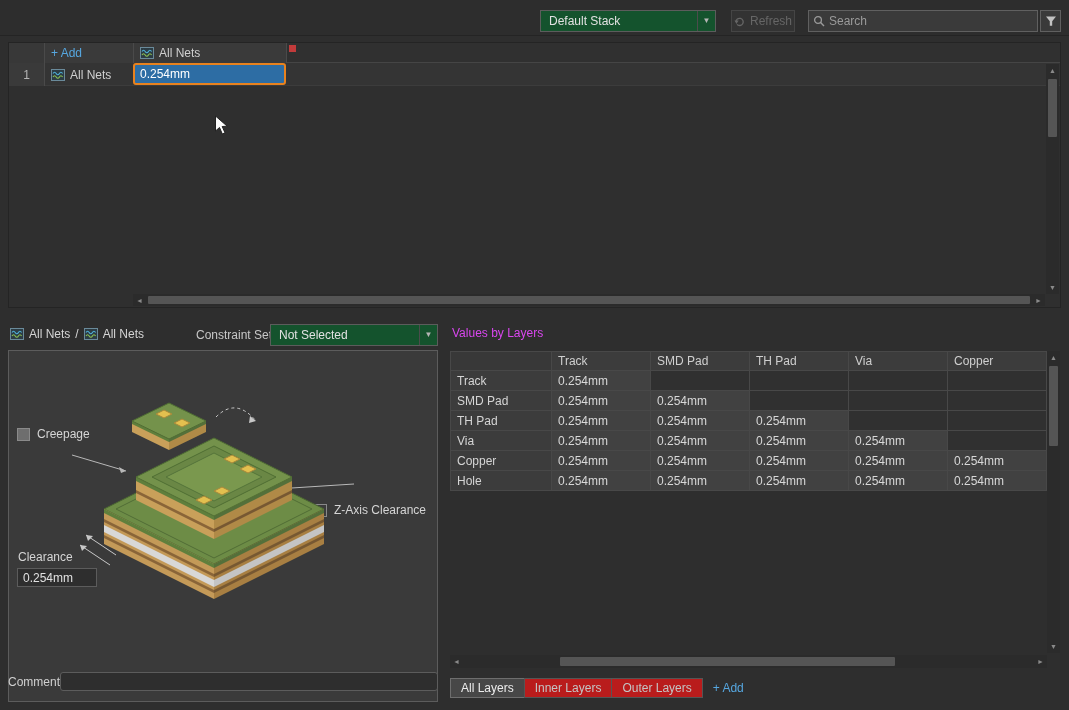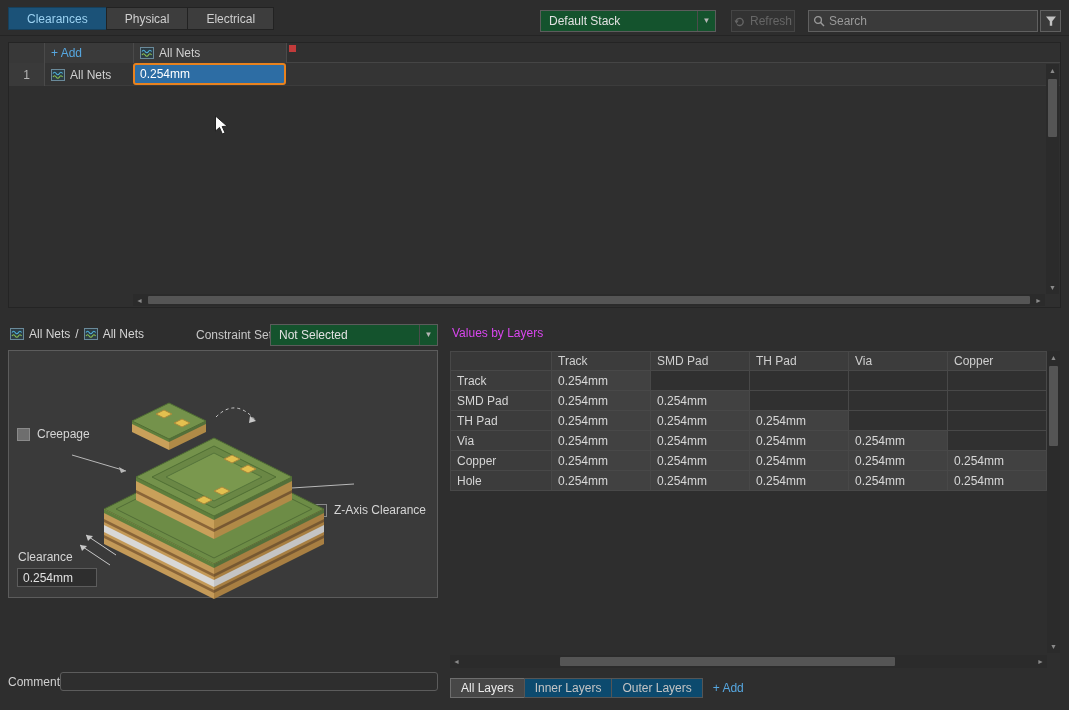--- a/index.html
+++ b/index.html
@@ -44,21 +44,21 @@
   .sb-thumb { position:absolute; background:#555; border-radius:1px; }
 
   .grid-vsb { right:1px; top:21px; width:13px; height:230px; }
   .grid-hsb { left:124px; bottom:1px; height:12px; right:15px; }
 
   
   .scope-row { position:absolute; left:10px; top:325px; height:18px; display:flex; align-items:center; gap:5px; color:#d5d5d5; }
   .cs-label { position:absolute; left:196px; top:328px; color:#c8c8c8; }
   .cs-dd { left:270px; top:324px; width:168px; }
 
-  .detail-box { position:absolute; left:8px; top:350px; width:430px; height:248px; background:#3a3a3a; border:1px solid #5c5c5c; }
+  .detail-box { position:absolute; left:8px; top:350px; width:430px; height:352px; background:#3a3a3a; border:1px solid #5c5c5c; }
   .chk-row { position:absolute; display:flex; align-items:center; gap:7px; color:#d5d5d5; }
   .chk { width:13px; height:13px; border:1px solid #8a8a8a; background:#3c3c3c; }
   .chk.gray { background:#6e6e6e; }
   .clr-label { position:absolute; left:9px; top:199px; color:#d5d5d5; }
   .clr-input { position:absolute; left:8px; top:217px; width:80px; height:19px; background:#2e2e2e; border:1px solid #5c5c5c; color:#e0e0e0; font:inherit; padding:0 5px; outline:none; }
   .pcb-wrap { position:absolute; left:55px; top:8px; width:300px; height:250px; }
 
   .comment-row { position:absolute; left:8px; top:672px; width:430px; display:flex; align-items:center; gap:0; }
   .comment-input { flex:1; height:19px; background:#2e2e2e; border:1px solid #5c5c5c; border-radius:3px; color:#e0e0e0; font:inherit; padding:0 6px; outline:none; }
 
@@ -69,38 +69,33 @@
   .mx-corner { background:#383838; }
   .mx-label { height:20px; background:#3c3c3c; color:#d5d5d5; padding:0 6px; display:flex; align-items:center; border-right:1px solid #484848; border-bottom:1px solid #484848; }
   .mx-cell { height:20px; padding:0 6px; display:flex; align-items:center; color:#d8d8d8; border-right:1px solid #484848; border-bottom:1px solid #484848; }
   .mx-cell.filled { background:#414141; }
   .mx-cell.empty { background:#303030; }
 
   .vbl-vsb { left:1047px; top:351px; width:13px; height:302px; }
   .vbl-hsb { left:450px; top:655px; width:597px; height:13px; }
 
   .layer-tabs { position:absolute; left:450px; top:678px; display:flex; align-items:center; }
-  .ltab { height:20px; padding:0 10px; display:flex; align-items:center; background:#0c4a6e; border:1px solid #555; margin-left:-1px; color:#c4c4c4; }
+  .ltab { height:20px; padding:0 10px; display:flex; align-items:center; background:#b91c1c; border:1px solid #555; margin-left:-1px; color:#c4c4c4; }
   .ltab:first-child { margin-left:0; }
   .ltab.active { background:#474747; border-color:#6e6e6e; color:#ececec; }
   .ltab-add { margin-left:10px; color:#56a7e0; }
 
   .icon-inline { display:inline-flex; align-items:center; }
 </style>
 </head>
 <body>
 
 <div id="app">
 
   <div class="topbar">
-    <div class="tabs">
-      <div class="tab active">Clearances</div>
-      <div class="tab">Physical</div>
-      <div class="tab">Electrical</div>
-    </div>
 
     <div class="dropdown" style="left:540px; top:10px; width:176px;">
       <span class="dd-value">Default Stack</span>
       <span class="dd-chev">▼</span>
     </div>
 
     <div class="refresh-btn">
       <span class="icon-inline">
         <svg width="11" height="11" viewBox="0 0 11 11">
             <path d="M2 6 a3.6 3.6 0 1 1 1 2.4" fill="none" stroke="#666" stroke-width="1.3"></path>

